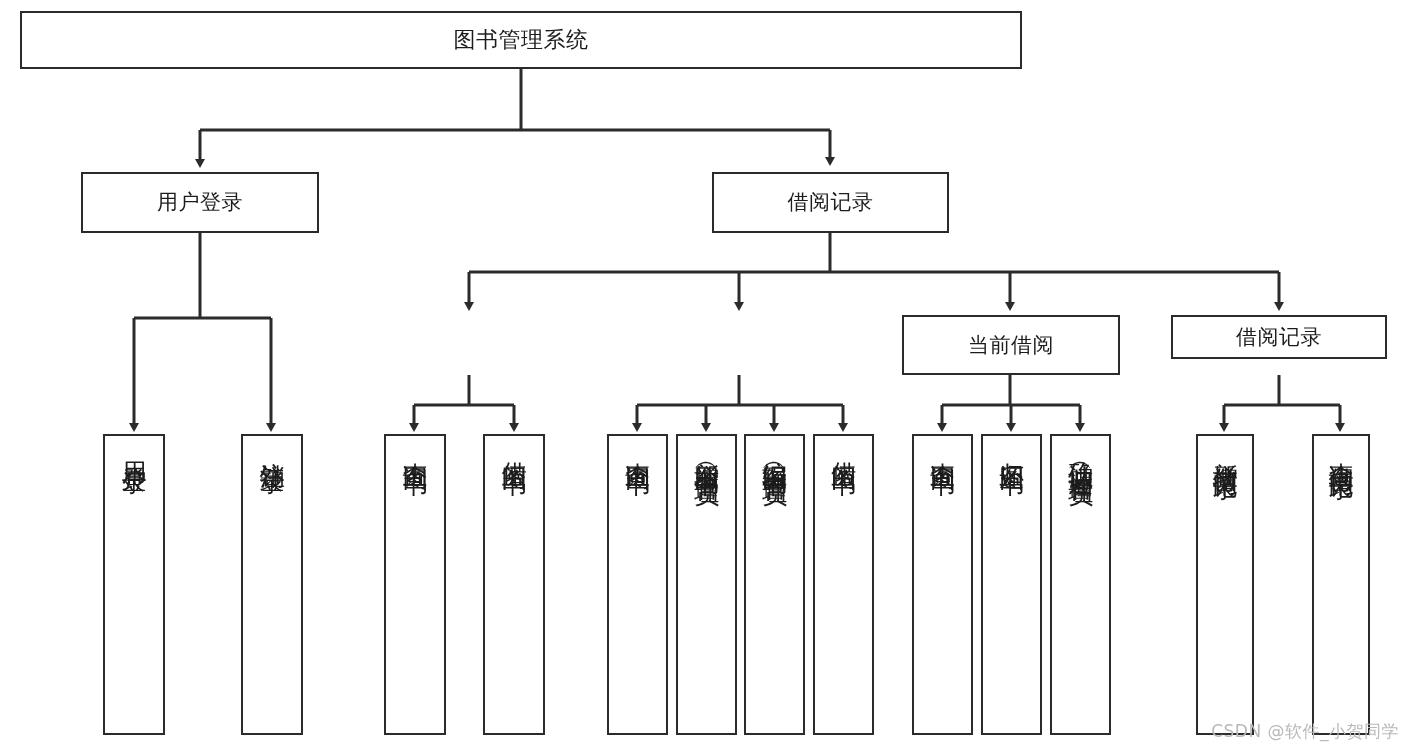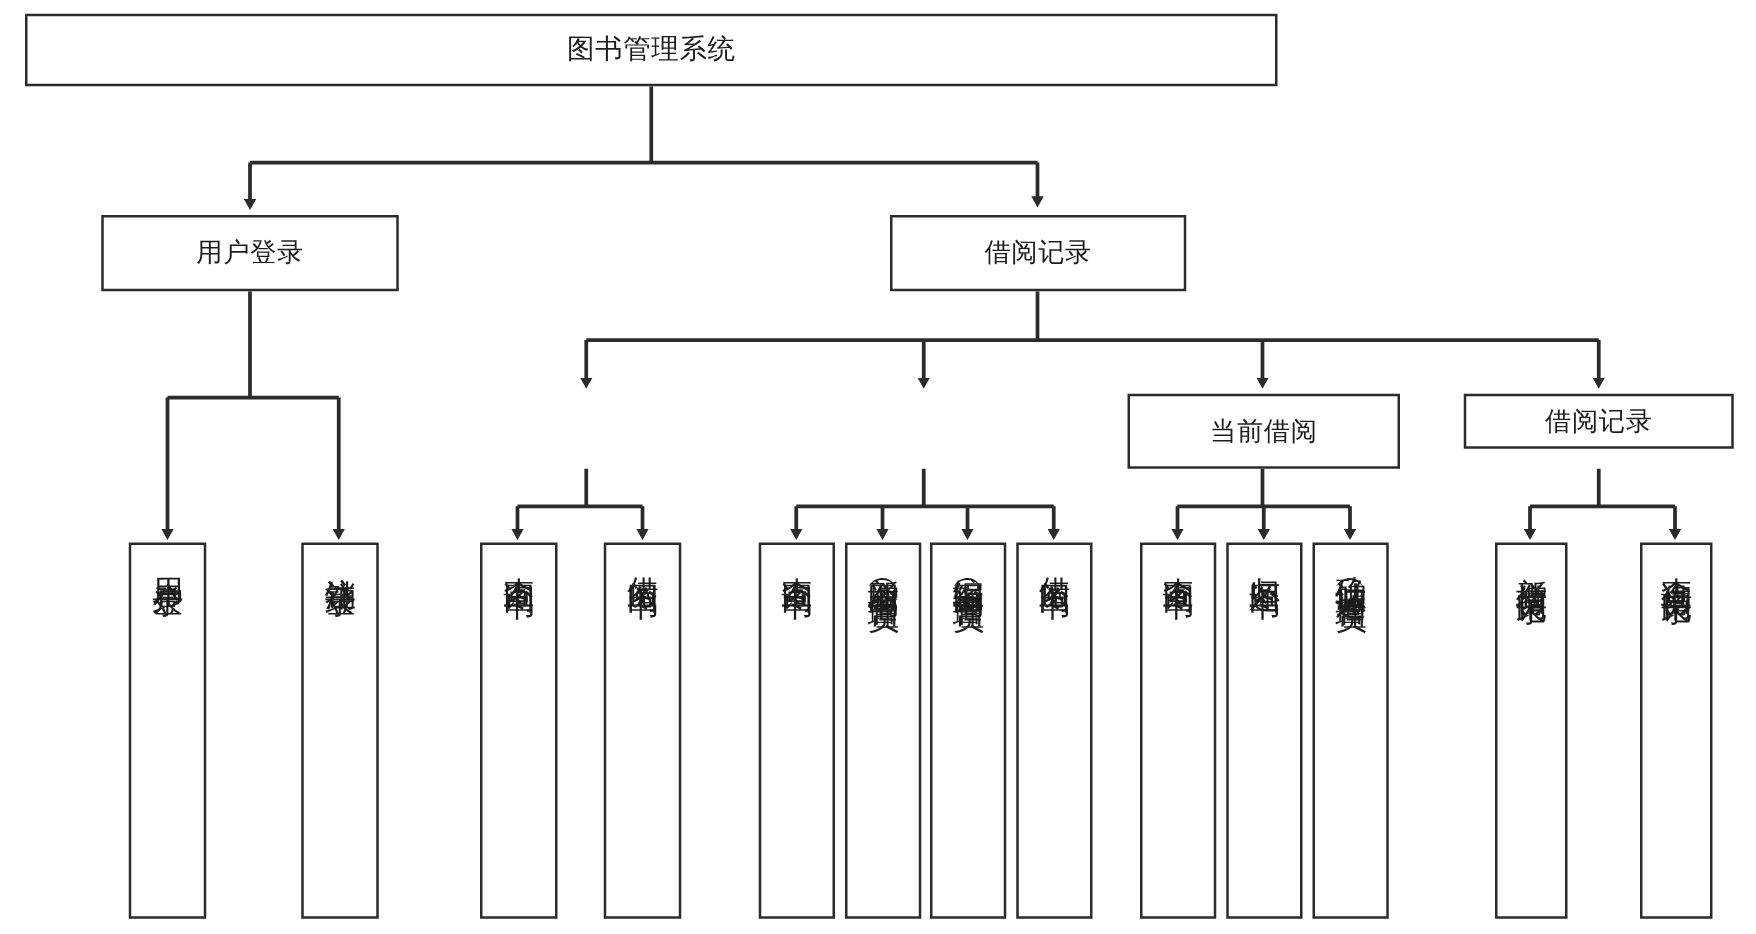--- a/index.html
+++ b/index.html
@@ -185,14 +185,15 @@
     <span class="label">确认归还（管理员）</span>
   </div>
 
   <div class="node v" style="left:1196px; top:434px; width:58px; height:301px;">
     <span class="label">新增借阅记录</span>
   </div>
   <div class="node v" style="left:1312px; top:434px; width:58px; height:301px;">
     <span class="label">查询借阅记录</span>
   </div>
 
+  <div class="watermark">CSDN @软件_小贺同学</div>
 
 </div>
 
 </body></html>

